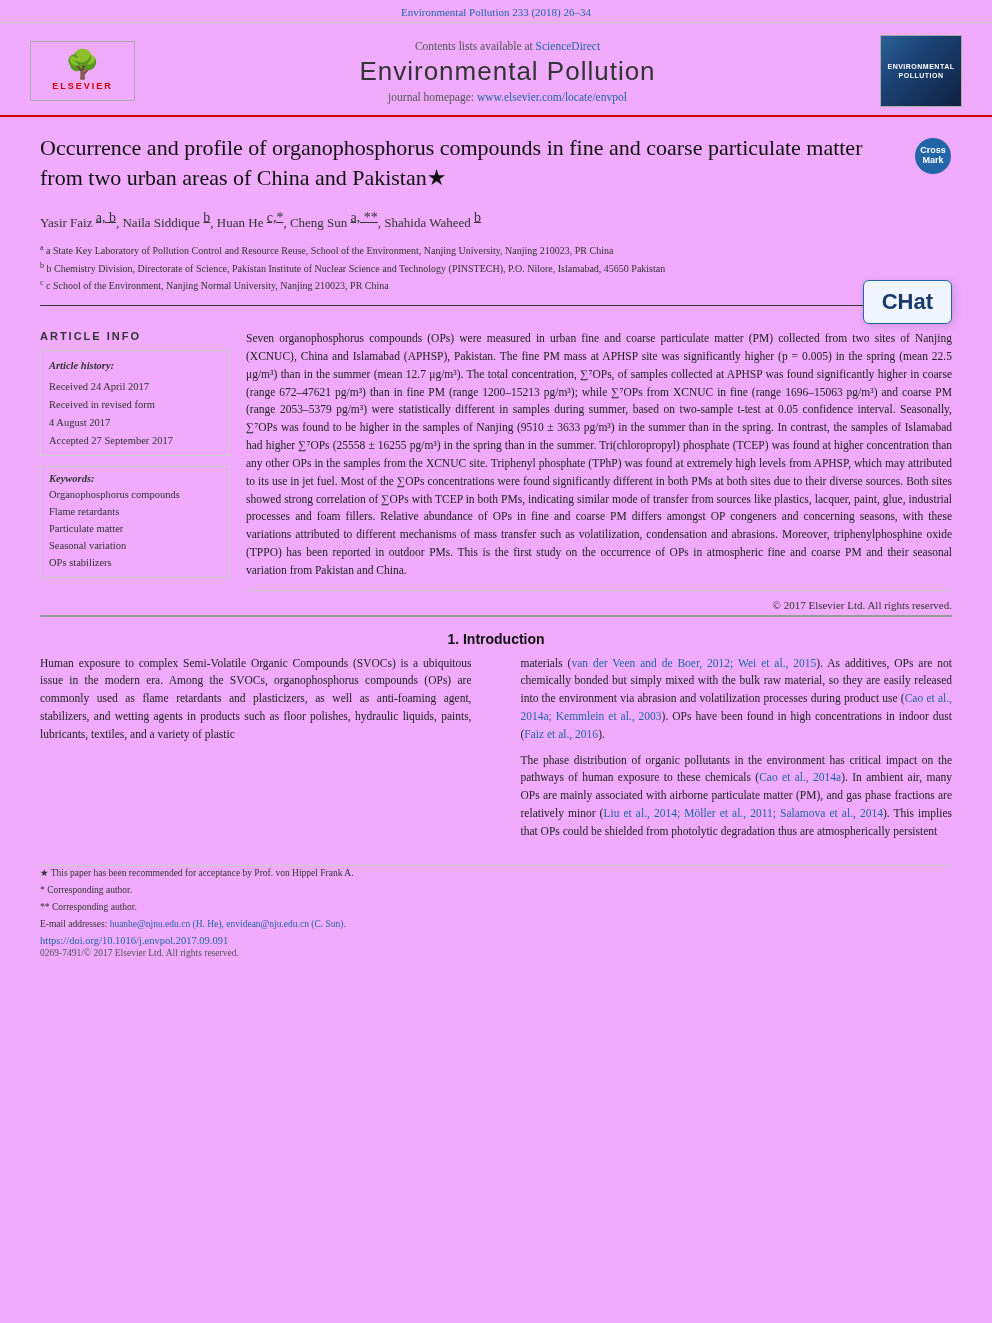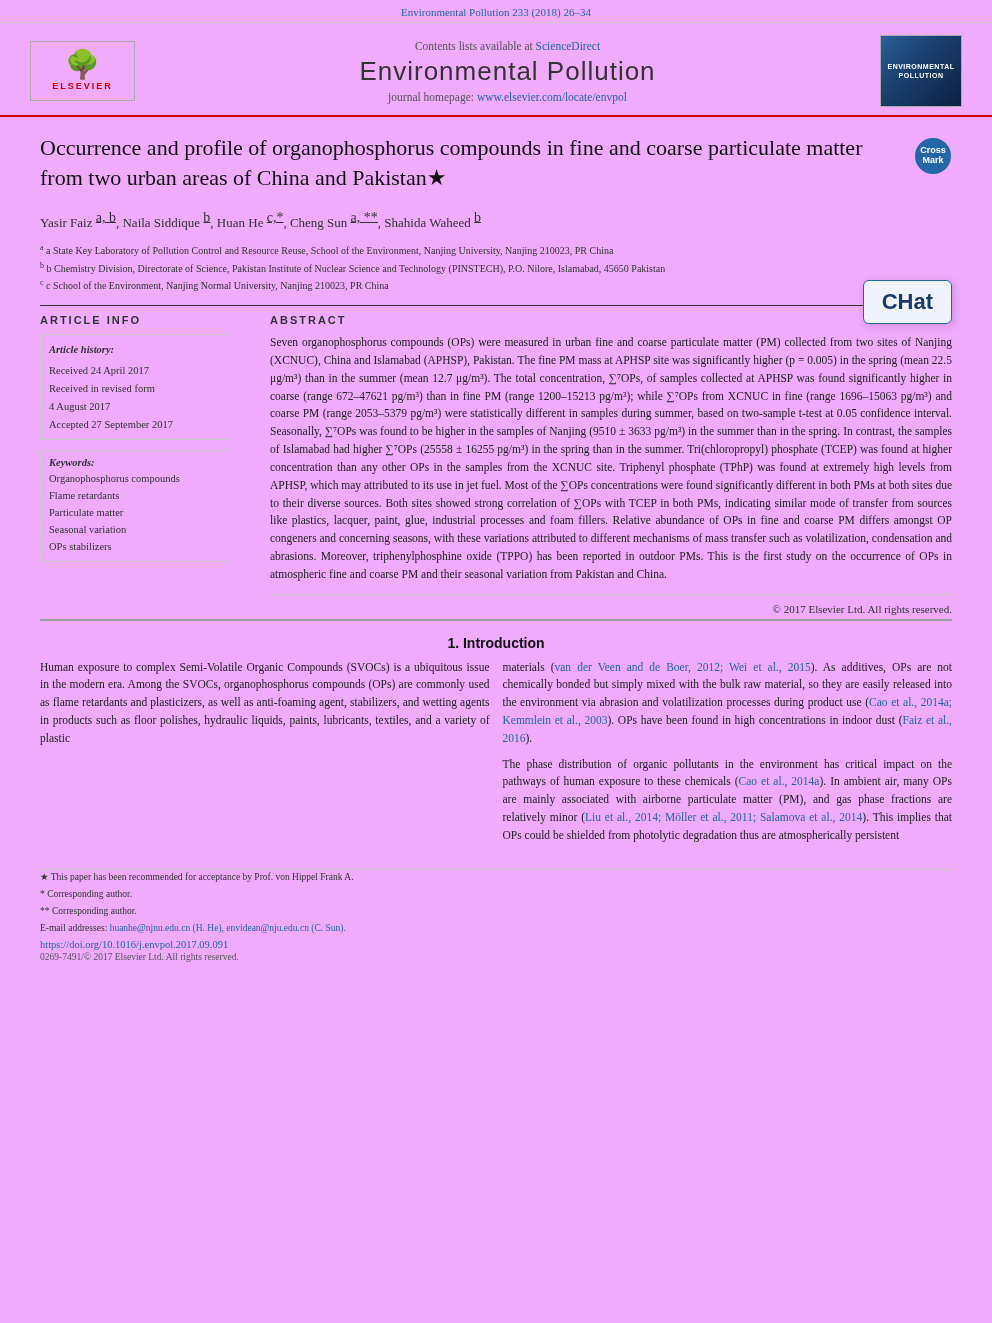--- a/index.html
+++ b/index.html
@@ -178,24 +178,24 @@
       font-size: 8px;
     }
 
     .affiliations .affil-item {
       margin-bottom: 1px;
     }
 
     
     .two-col {
       display: flex;
-      gap: 40px;
+      gap: 16px;
       margin-bottom: 0;
       border-top: 1.5px solid #333;
-      padding-top: 8px;
+      padding-top: 24px;
     }
 
     .left-col {
       width: 190px;
       flex-shrink: 0;
     }
 
     .right-col {
       flex: 1;
     }
@@ -286,20 +286,21 @@
       display: flex;
       gap: 13px;
     }
 
     .intro-left {
       flex: 1;
     }
 
     .intro-right {
       flex: 1;
+      margin-left: 36px;
     }
 
     .body-text {
       font-size: 11.5px;
       color: #222;
       line-height: 1.55;
       text-align: justify;
       margin-bottom: 8px;
     }
 
@@ -421,21 +422,20 @@
           <div class="kw-label">Keywords:</div>
           <div class="kw-item">Organophosphorus compounds</div>
           <div class="kw-item">Flame retardants</div>
           <div class="kw-item">Particulate matter</div>
           <div class="kw-item">Seasonal variation</div>
           <div class="kw-item">OPs stabilizers</div>
         </div>
       </div>
 
       <div class="right-col">
-        <div class="section-label">ABSTRACT</div>
         <div class="abstract-text">
           <p>Seven organophosphorus compounds (OPs) were measured in urban fine and coarse particulate matter (PM) collected from two sites of Nanjing (XCNUC), China and Islamabad (APHSP), Pakistan. The fine PM mass at APHSP site was significantly higher (p = 0.005) in the spring (mean 22.5 μg/m³) than in the summer (mean 12.7 μg/m³). The total concentration, ∑⁷OPs, of samples collected at APHSP was found significantly higher in coarse (range 672–47621 pg/m³) than in fine PM (range 1200–15213 pg/m³); while ∑⁷OPs from XCNUC in fine (range 1696–15063 pg/m³) and coarse PM (range 2053–5379 pg/m³) were statistically different in samples during summer, based on two-sample t-test at 0.05 confidence interval. Seasonally, ∑⁷OPs was found to be higher in the samples of Nanjing (9510 ± 3633 pg/m³) in the summer than in the spring. In contrast, the samples of Islamabad had higher ∑⁷OPs (25558 ± 16255 pg/m³) in the spring than in the summer. Tri(chloropropyl) phosphate (TCEP) was found at higher concentration than any other OPs in the samples from the XCNUC site. Triphenyl phosphate (TPhP) was found at extremely high levels from APHSP, which may attributed to its use in jet fuel. Most of the ∑OPs concentrations were found significantly different in both PMs at both sites due to their diverse sources. Both sites showed strong correlation of ∑OPs with TCEP in both PMs, indicating similar mode of transfer from sources like plastics, lacquer, paint, glue, industrial processes and foam fillers. Relative abundance of OPs in fine and coarse PM differs amongst OP congeners and concerning seasons, with these variations attributed to different mechanisms of mass transfer such as volatilization, condensation and abrasions. Moreover, triphenylphosphine oxide (TPPO) has been reported in outdoor PMs. This is the first study on the occurrence of OPs in atmospheric fine and coarse PM and their seasonal variation from Pakistan and China.</p>
         </div>
         <div class="copyright-line">© 2017 Elsevier Ltd. All rights reserved.</div>
       </div>
     </div>
 
     <div class="intro-section">
       <div class="section-number-title">
         <span>1.</span>

